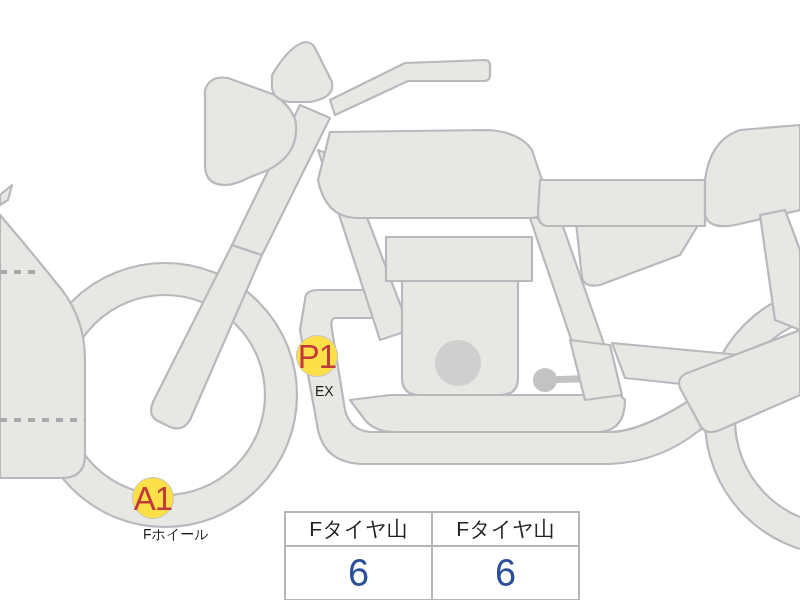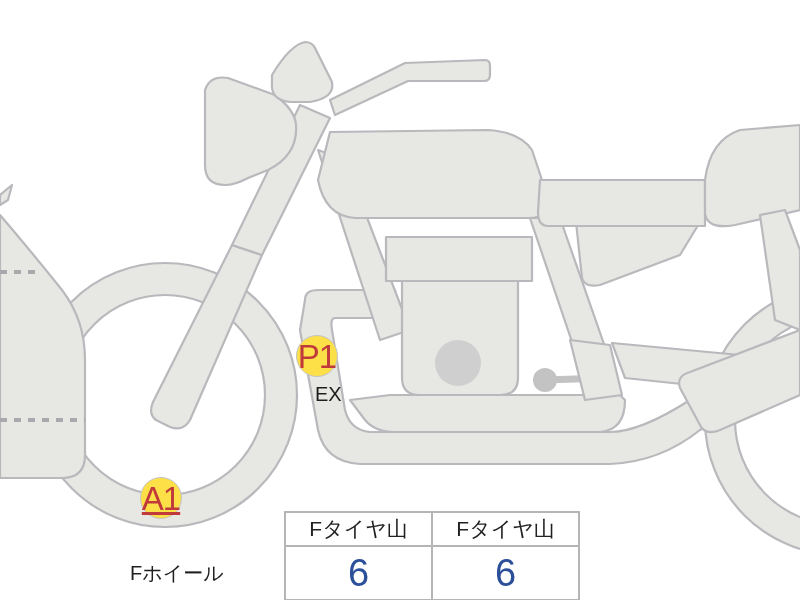--- a/index.html
+++ b/index.html
@@ -3,21 +3,21 @@
 <meta charset="utf-8">
 <style>
   html, body { margin:0; padding:0; background:#ffffff; }
   body { width:800px; height:600px; position:relative; overflow:hidden; font-family:"Liberation Sans", "DejaVu Sans", sans-serif; }
   #bike { position:absolute; left:0; top:0; width:800px; height:600px; }
   .part { fill:#e7e7e3; stroke:#b9b9bd; stroke-width:2.2; stroke-linejoin:round; }
   .hole { fill:#ffffff; stroke:#b9b9bd; stroke-width:2.2; }
   .dot { fill:#cfcfcf; stroke:none; }
   .dash { stroke:#a9a9ad; stroke-width:4; stroke-dasharray:7 7; fill:none; }
   .marker { position:absolute; width:42px; height:42px; border-radius:50%; background:#fde047; border:1.5px solid #c3c3c8; box-sizing:border-box; display:flex; align-items:center; justify-content:center; color:#c0393b; font-size:33px; line-height:1; letter-spacing:-1px; }
-  .label { position:absolute; color:#1e1e1e; font-size:20px; line-height:1; }
+  .label { position:absolute; color:#1e1e1e; font-size:14px; line-height:1; }
   table.tread { position:absolute; left:284px; top:511px; border-collapse:collapse; background:#fff; }
   table.tread th, table.tread td { border:2px solid #b5b5b8; width:145px; text-align:center; padding:0; }
   table.tread th { height:32px; font-weight:normal; font-size:21px; color:#222; }
   table.tread td { height:52px; font-size:38px; color:#2c4f9a; }
 </style>
 </head>
 <body>
 
 <svg id="bike" viewBox="0 0 800 600" xmlns="http://www.w3.org/2000/svg">
 
@@ -70,24 +70,24 @@
   <path class="part" d="M705,180 Q710,140 740,130 L800,125 L800,210 L735,225 Q708,230 705,214 Z"></path>
   <path class="part" d="M760,215 L785,210 L800,250 L800,330 L775,320 Z"></path>
 
   <path class="part" d="M330,100 L405,63 L485,60 Q490,60 490,66 L490,75 Q490,81 484,81 L408,81 L335,115 Z"></path>
 
   <path class="part" d="M205,90 Q210,75 228,78 L250,86 L275,95 Q295,110 296,125 Q298,155 268,170 L248,178 Q235,185 225,185 Q205,185 205,165 Z"></path>
 
   <path class="part" d="M272,75 Q290,45 305,42 Q312,42 315,48 L332,82 Q335,98 310,102 L290,102 Q270,100 272,82 Z"></path>
 </svg>
 
-<div class="marker" style="left:140px; top:477px;text-decoration:underline;">
+<div class="marker" style="left:132px; top:477px;">
   <span>A1</span>
 </div>
-<div class="label" style="left:130px; top:527px;margin-top:36px;">Fホイール</div>
+<div class="label" style="left:143px; top:527px;">Fホイール</div>
 
 <div class="marker" style="left:296px; top:335px;">
   <span>P1</span>
 </div>
 <div class="label" style="left:315px; top:384px;">EX</div>
 
 <table class="tread">
   <tbody>
       <tr>
     <th>Fタイヤ山</th>

